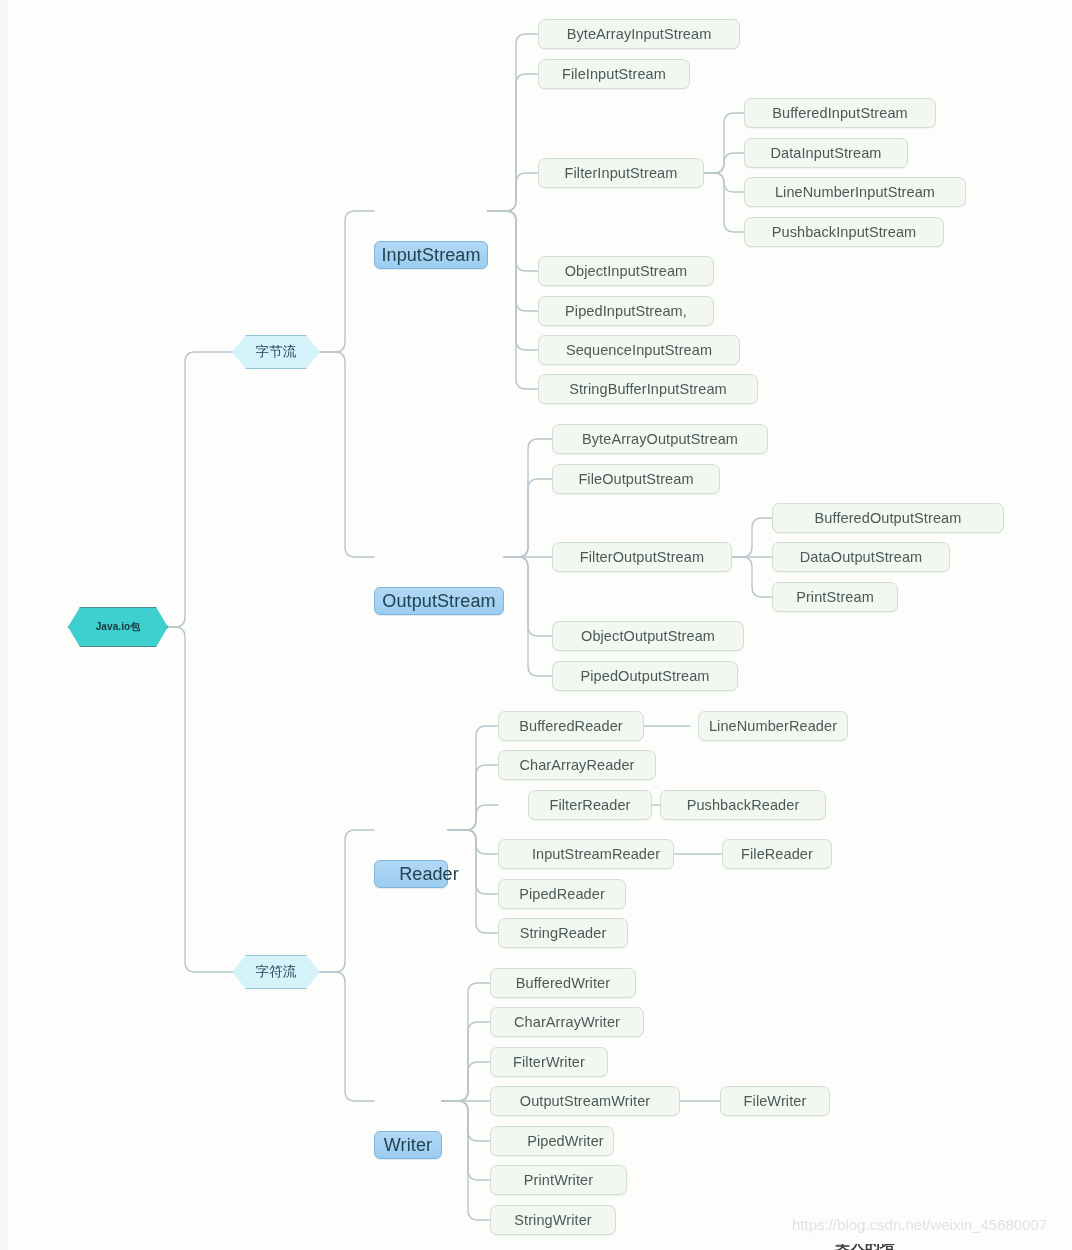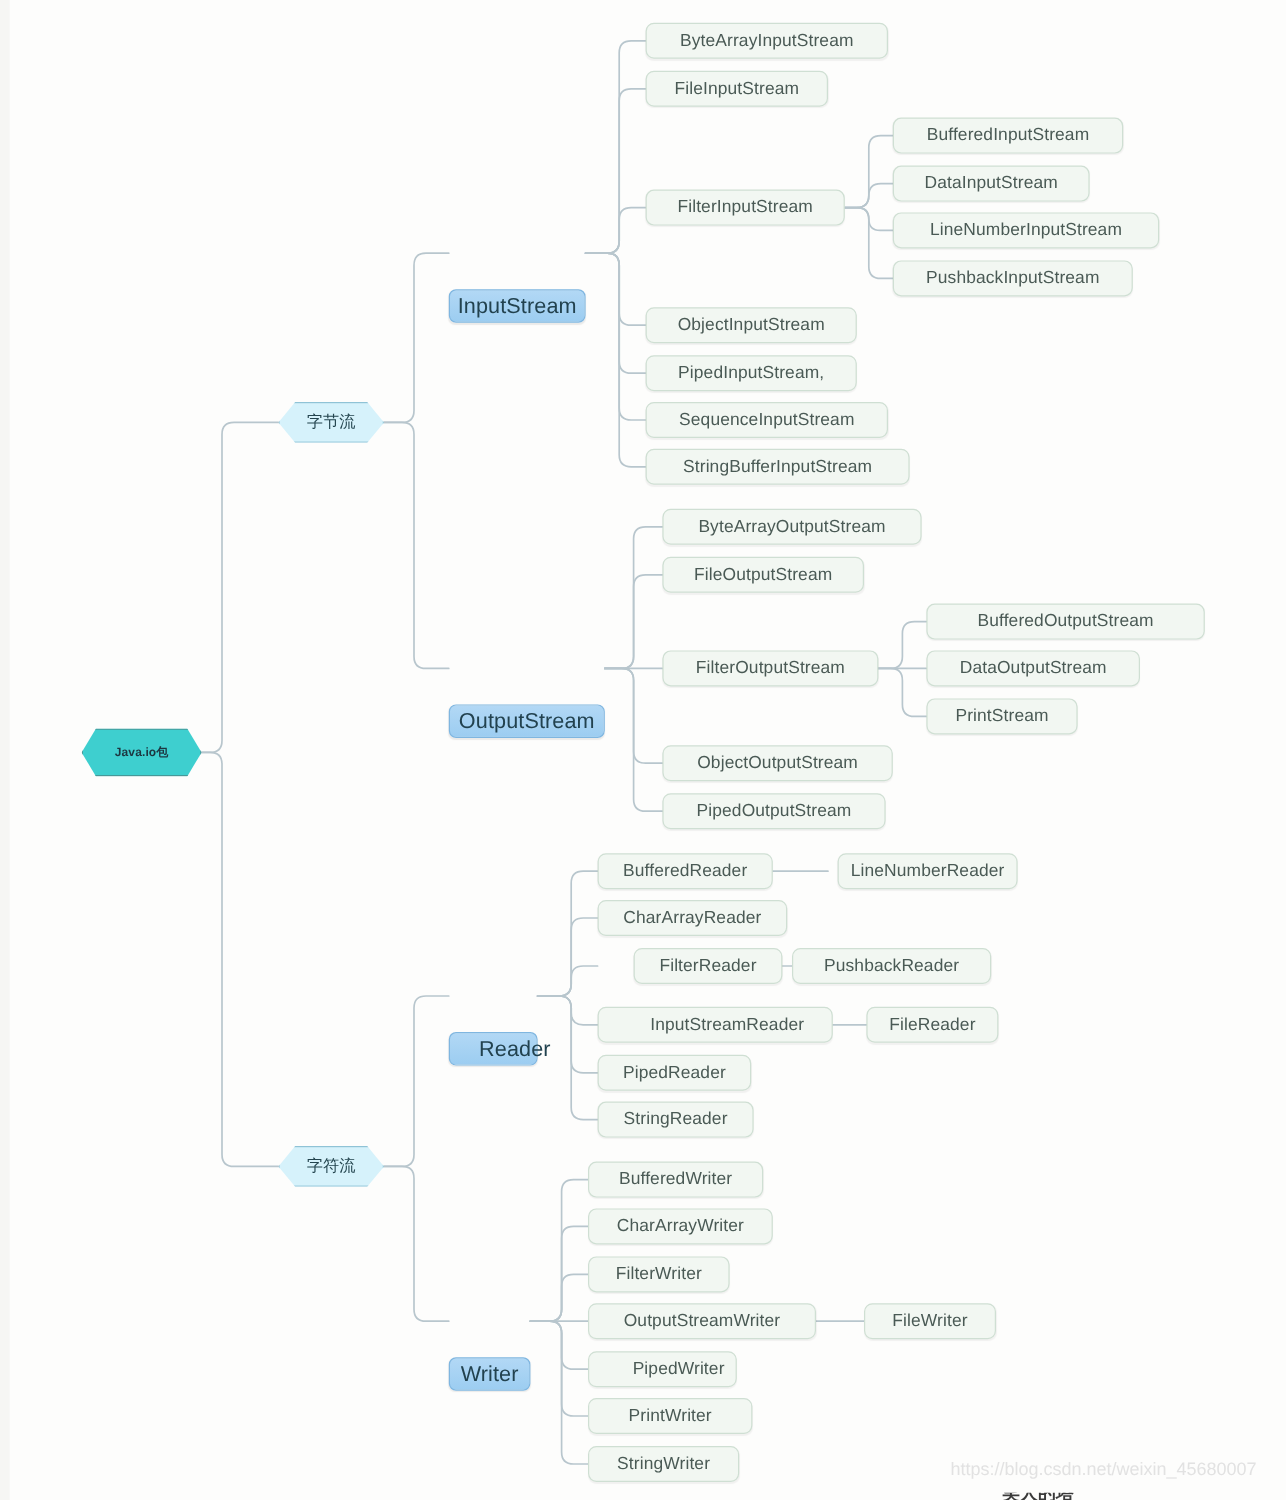--- a/index.html
+++ b/index.html
@@ -241,21 +241,21 @@
       </div>
       <div class="node leaf" style="left: 498px; top: 711px; width: 146px;">
         <span>BufferedReader</span>
       </div>
       <div class="node leaf" style="left: 498px; top: 750px; width: 158px;">
         <span>CharArrayReader</span>
       </div>
       <div class="node leaf" style="left: 498px; top: 790px; width: 124px; margin-left: 30px;">
         <span>FilterReader</span>
       </div>
-      <div class="node leaf" style="left: 498px; top: 839px; width: 196px; padding-left: 20px;">
+      <div class="node leaf" style="left: 498px; top: 839px; width: 176px; padding-left: 20px;">
         <span>InputStreamReader</span>
       </div>
       <div class="node leaf" style="left: 498px; top: 879px; width: 128px;">
         <span>PipedReader</span>
       </div>
       <div class="node leaf" style="left: 498px; top: 918px; width: 130px; text-align: center;">
         <span>StringReader</span>
       </div>
       <div class="node leaf" style="left: 698px; top: 711px; width: 150px;">
         <span>LineNumberReader</span>

